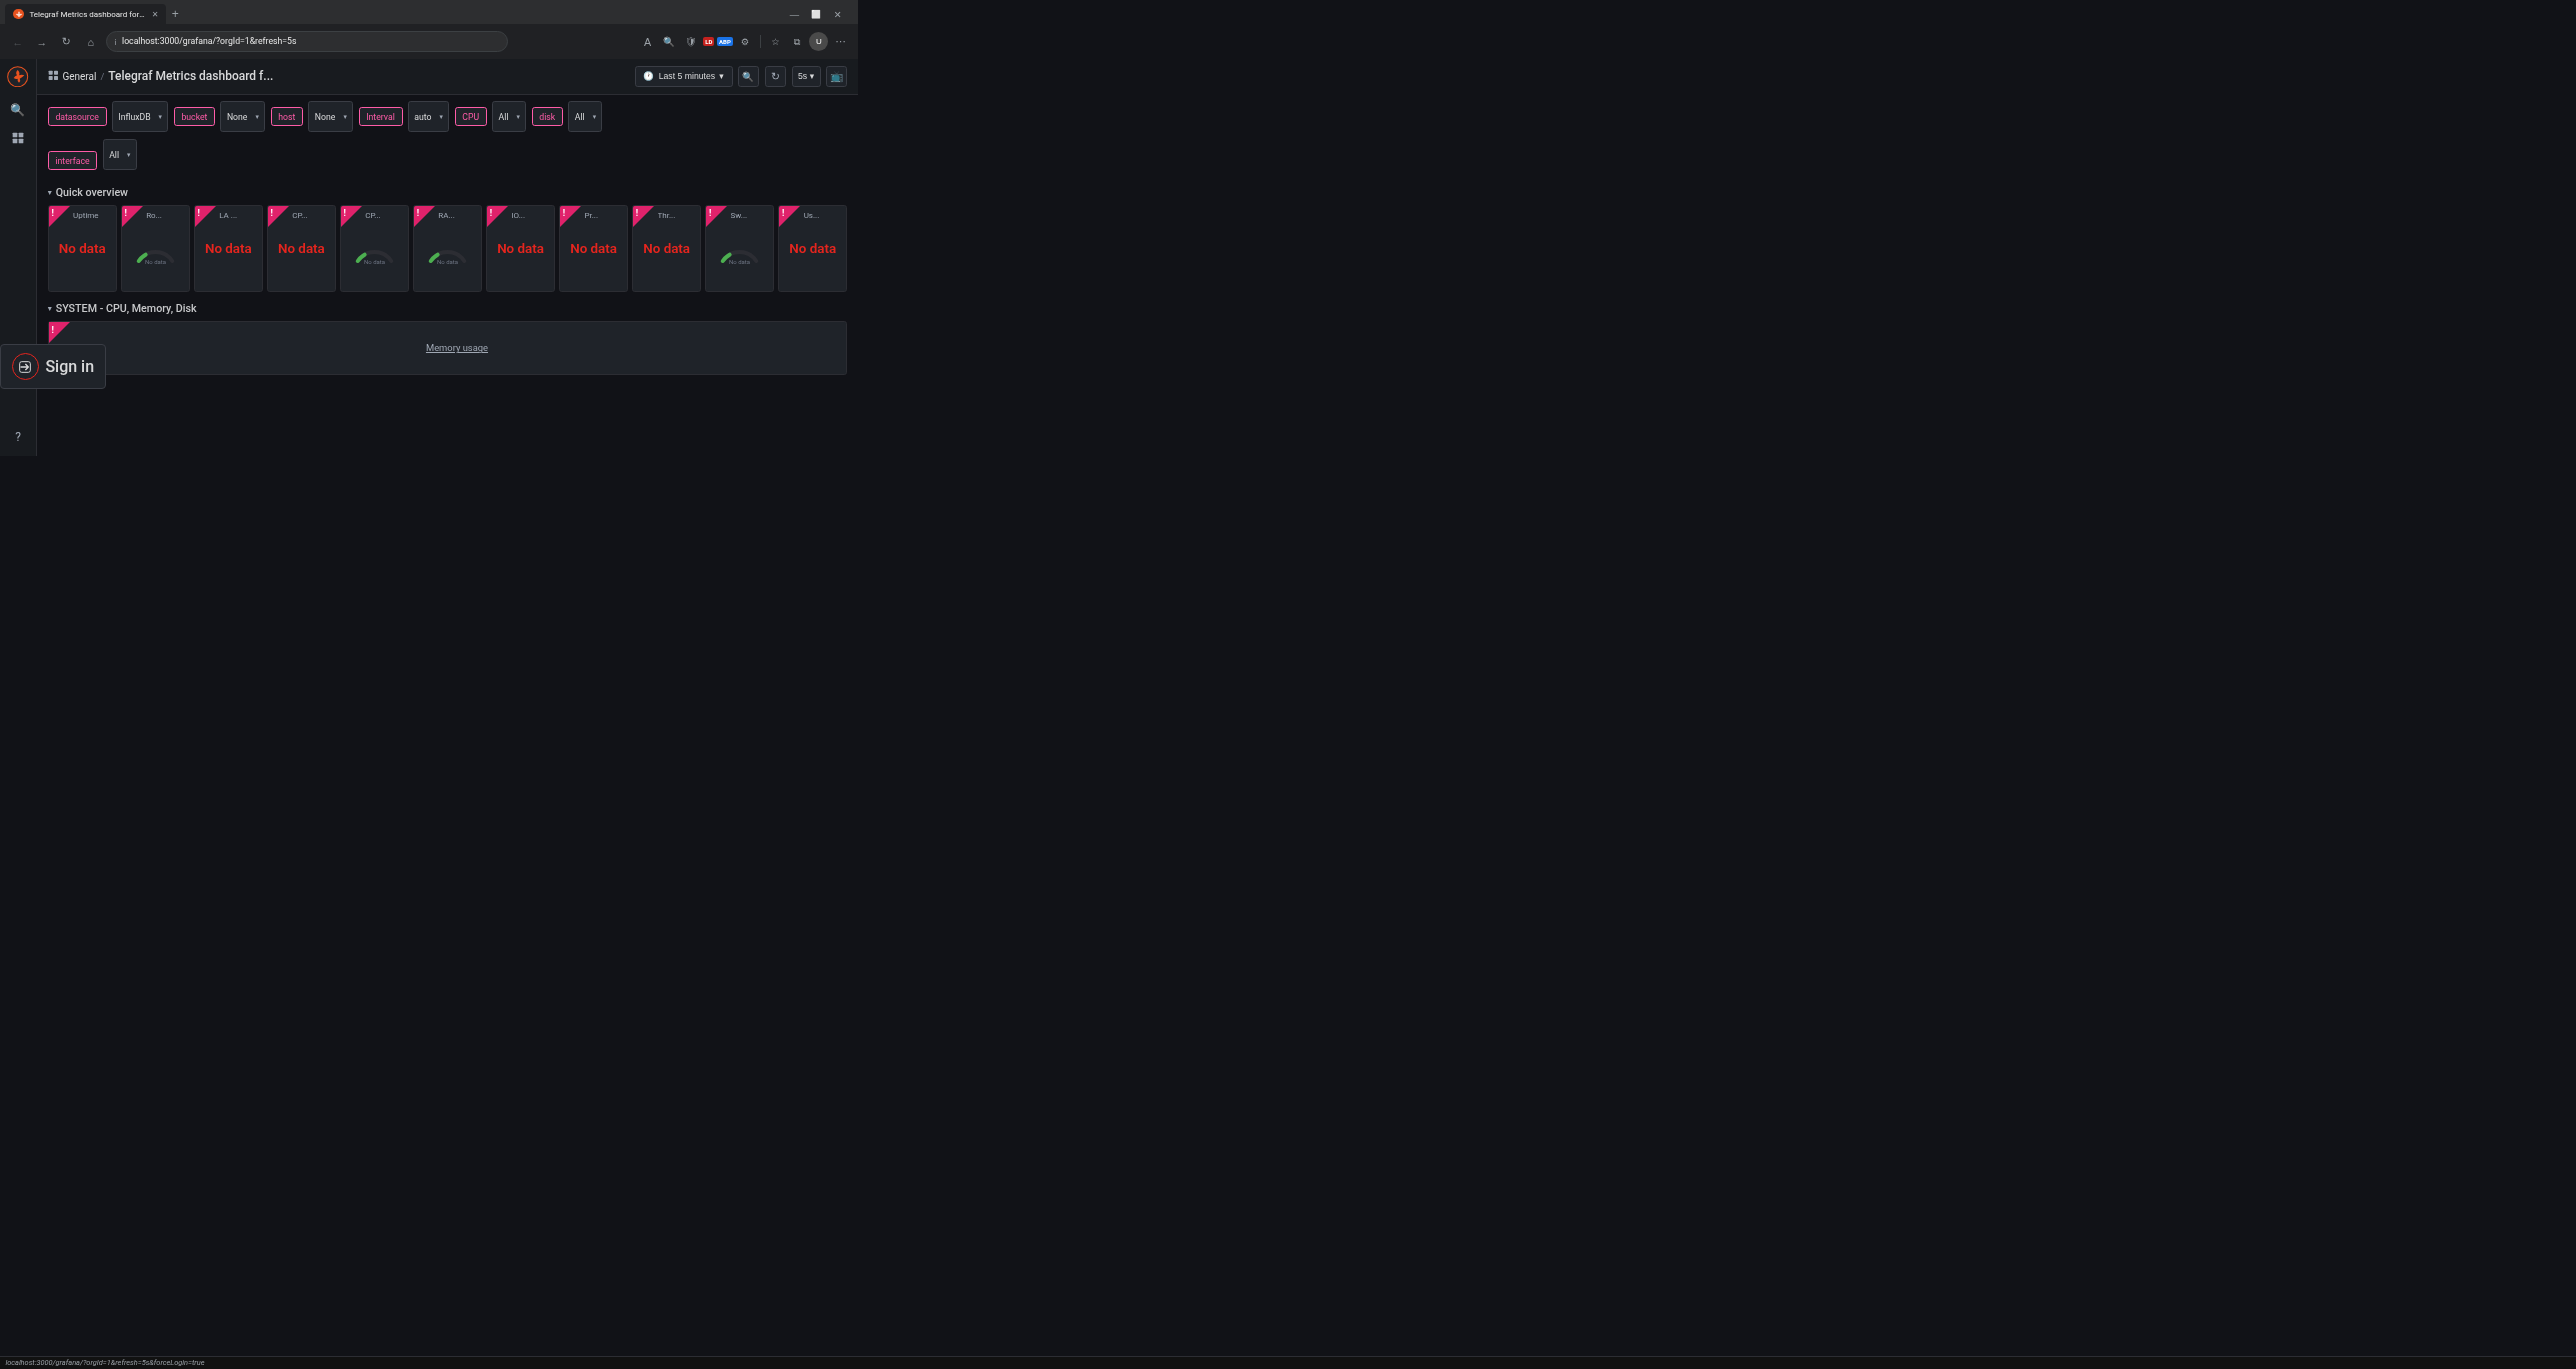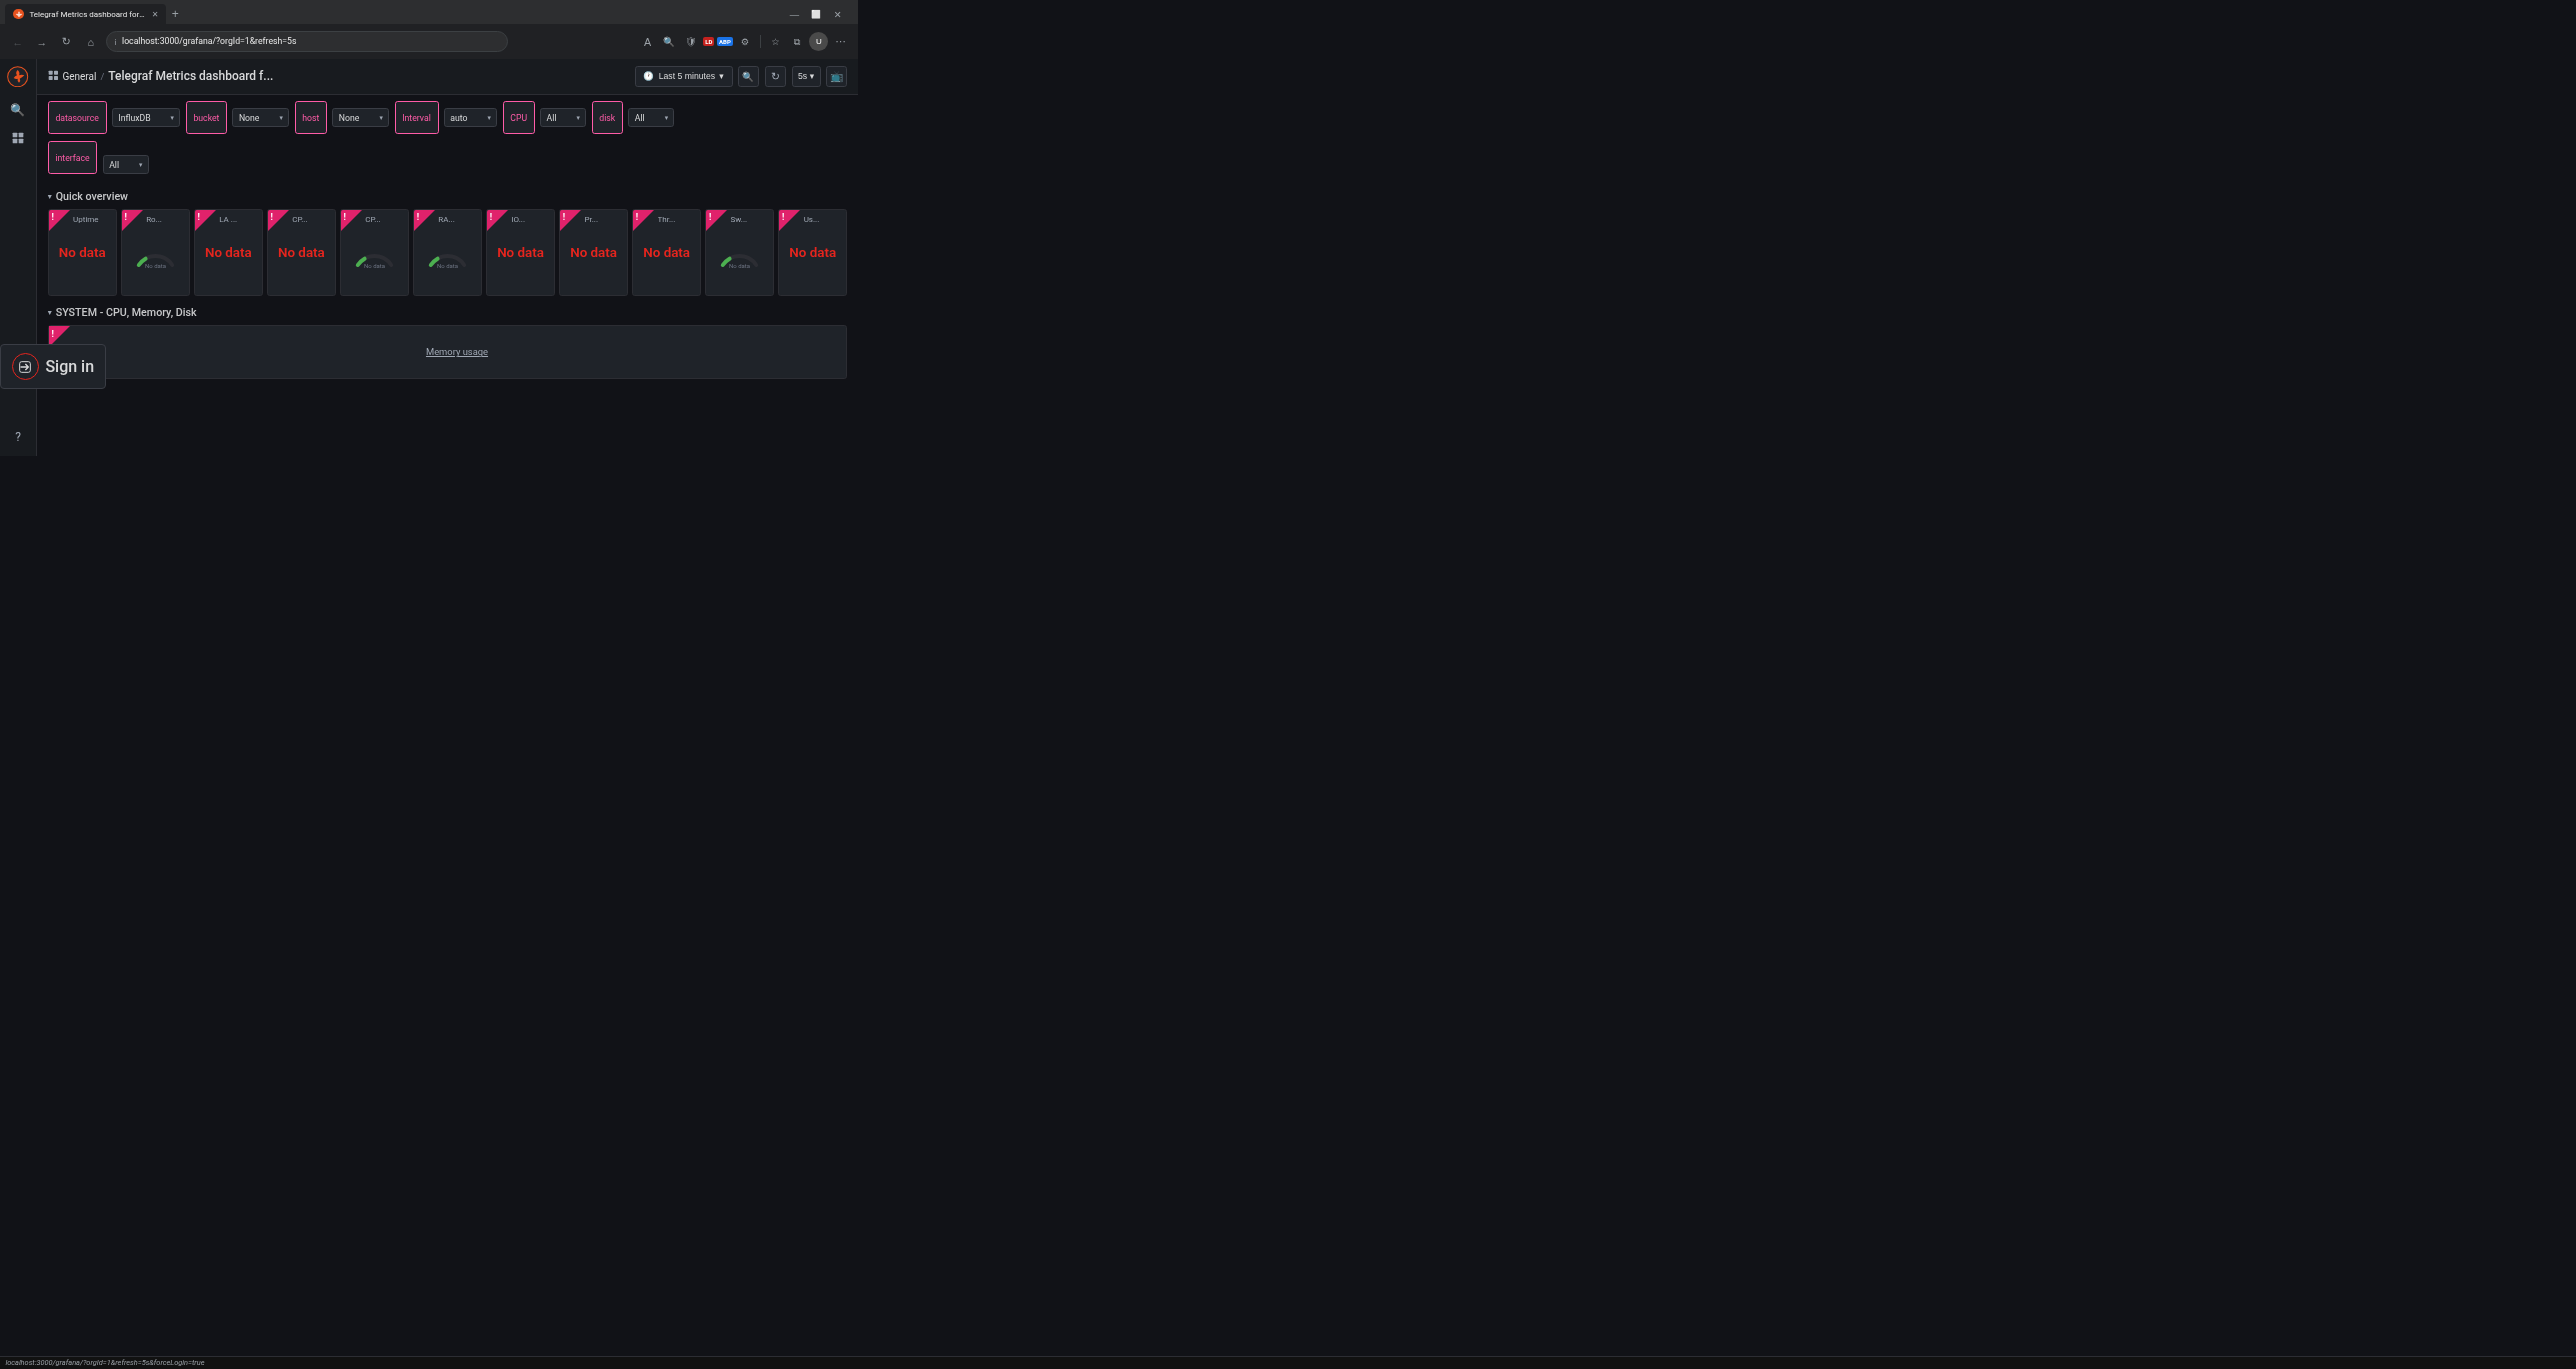--- a/index.html
+++ b/index.html
@@ -313,35 +313,35 @@
       gap: 5.4px;
       background: #111217;
     }
     .filter-label {
       background: #1f2329;
       border: 0.7px solid #ff5ca8;
       border-radius: 2.7px;
       color: #ff5ca8;
       padding: 2.7px 6.7px;
       font-size: 8.7px;
-      height: 33px;
+      height: 19px;
       display: flex;
       align-items: center;
     }
     .filter-select {
       background: #1f2329;
       border: 0.7px solid #3a3d45;
       border-radius: 2.7px;
       color: #d8d9da;
       padding: 2.7px 5.4px;
       font-size: 8.7px;
-      height: 19px;
-      display: flex;
-      align-items: center;
-      gap: 20px;
+      height: 31px;
+      display: flex;
+      align-items: center;
+      gap: 8px;
       cursor: pointer;
     }
     .chevron { font-size: 6.7px; color: #9fa7b3; }
 
     
     .dashboard {
       padding: 5.4px 10.7px;
     }
     .section-header {
       display: flex;

